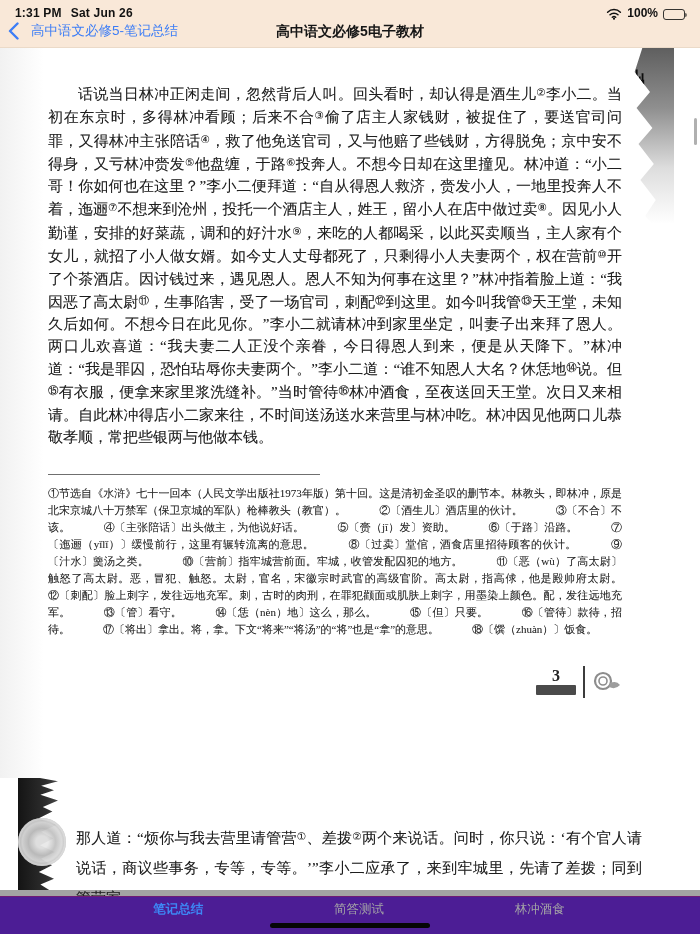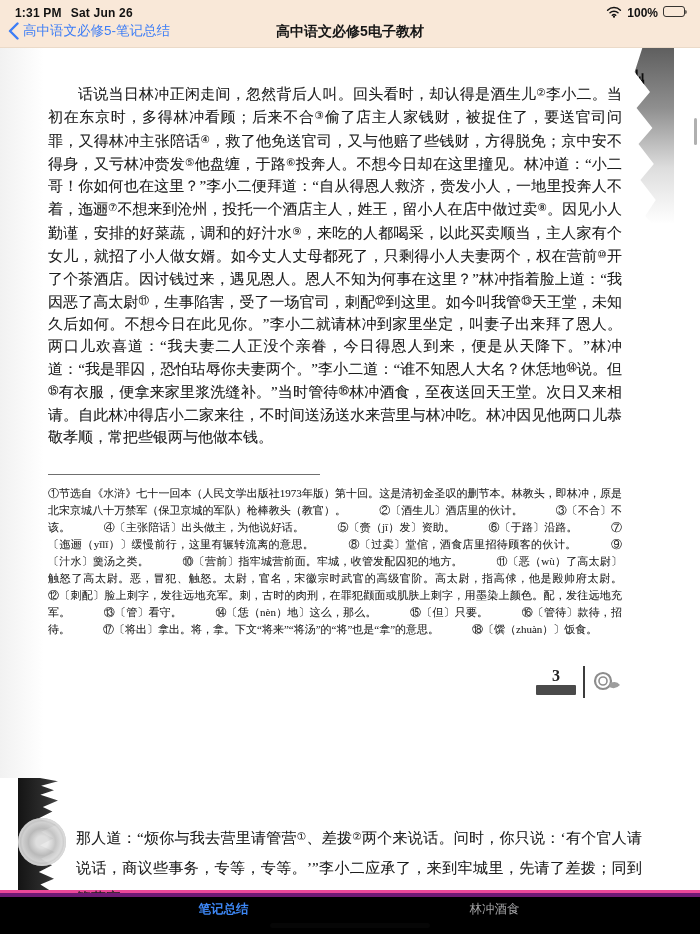--- a/index.html
+++ b/index.html
@@ -7,30 +7,30 @@
     position:relative;width:700px;height:934px;margin:0 auto;
     background:#ffffff;overflow:hidden;
     font-family:"Liberation Sans",sans-serif;
     -webkit-font-smoothing:antialiased;
   }
   
   .topbar{position:absolute;top:0;left:0;right:0;height:47px;background:#F9E8D8;border-bottom:1px solid #EBDAC8;z-index:5;}
   .statusbar{display:flex;justify-content:space-between;align-items:center;padding:4px 15px 0 15px;height:18px;}
   .status-left{font-size:12px;font-weight:700;color:#111;letter-spacing:.2px;}
   .status-left .date{font-weight:700;margin-left:9px;}
-  .status-right{display:flex;align-items:flex-start;gap:5px;font-size:12px;font-weight:600;color:#111;}
+  .status-right{display:flex;align-items:flex-end;gap:5px;font-size:12px;font-weight:600;color:#111;}
   .battery{position:relative;width:22px;height:11px;border:1px solid rgba(20,20,20,.85);border-radius:3px;padding:1px;box-sizing:border-box;}
   .battery .level{height:100%;background:#111;border-radius:1px;}
   .battery .nub{position:absolute;right:-3px;top:3px;width:2px;height:4px;background:rgba(20,20,20,.6);border-radius:0 2px 2px 0;}
   .navbar{position:relative;height:24px;}
-  .back-button{position:absolute;left:8px;top:0;display:flex;align-items:center;gap:4px;color:#3D7DF6;cursor:pointer;}
+  .back-button{position:absolute;left:8px;top:0;display:flex;align-items:center;gap:12px;color:#3D7DF6;cursor:pointer;}
   .back-button .back-label{font-size:13.5px;}
   .nav-title{position:absolute;left:0;right:0;top:1px;text-align:center;font-size:14px;font-weight:700;color:#151515;}
   
-  .content{position:absolute;top:48px;left:0;right:0;height:849px;background:#ec4899;overflow:hidden;}
+  .content{position:absolute;top:48px;left:0;right:0;height:849px;background:#a3a3a3;overflow:hidden;}
   .book-page{position:relative;height:730px;box-sizing:border-box;padding:34px 78px 0 48px;background:#fff;}
   .book-page::before{content:"";position:absolute;left:0;top:0;bottom:0;width:44px;
     background:linear-gradient(to right,rgba(120,120,120,.10),rgba(120,120,120,0));pointer-events:none;}
   .serif{font-family:"Liberation Serif","DejaVu Serif",serif;color:#1e1e1e;}
   .body-para{font-size:15px;line-height:22px;text-align:justify;text-indent:2em;margin:0;text-shadow:0 0 .4px rgba(40,40,40,.35);}
   .fnref{font-size:.7em;vertical-align:.32em;letter-spacing:0;}
   
   .spine-blob{position:absolute;top:0;right:26px;width:48px;height:200px;text-align:center;
     background:linear-gradient(to bottom,#5f5f5f 0%,#8f8f8f 30%,rgba(180,180,180,.45) 60%,rgba(210,210,210,0) 88%);
     clip-path:polygon(34% 0,100% 0,100% 100%,55% 100%,70% 92%,40% 84%,62% 76%,30% 66%,58% 58%,26% 48%,55% 40%,22% 30%,50% 22%,18% 12%);}
@@ -52,21 +52,21 @@
     background:linear-gradient(to right,#141414,#2e2e2e 70%,#4a4a4a);
     clip-path:polygon(0 0,55% 0,100% 3%,58% 7%,90% 11%,56% 15%,100% 20%,62% 26%,86% 30%,52% 36%,96% 42%,58% 48%,88% 54%,55% 60%,92% 66%,58% 72%,85% 78%,52% 84%,90% 90%,56% 95%,78% 100%,0 100%);}
   .seal{position:absolute;left:18px;top:40px;width:48px;height:48px;border-radius:50%;
     background:radial-gradient(circle at 50% 50%, #e8e8e8 18%, #c2c2c2 40%, #dadada 58%, #a8a8a8 78%, #cfcfcf 100%);
     box-shadow:0 0 0 2px rgba(220,220,220,.8) inset;opacity:.95;}
   .next-page-text{position:absolute;left:76px;right:58px;top:44px;font-size:15px;line-height:30px;
     text-align:justify;margin:0;text-shadow:0 0 .4px rgba(40,40,40,.35);}
   
   .scroll-indicator{position:absolute;right:3px;top:70px;width:3px;height:27px;border-radius:2px;background:#8f8f8f;opacity:.7;}
   
-  .tabbar{position:absolute;left:0;right:0;bottom:0;height:37px;background:#000000;border-top:4px solid #701a75;}
+  .tabbar{position:absolute;left:0;right:0;bottom:0;height:37px;background:#4c1d95;border-top:1px solid #701a75;}
   .tabs{display:flex;padding:0 70px 0 88px;height:24px;align-items:center;}
   .tab{flex:1;text-align:center;font-size:12.5px;font-weight:500;color:#A4A4A6;cursor:pointer;}
   .tab.active{color:#3D87F5;font-weight:600;}
   .home-indicator{position:absolute;left:50%;bottom:6px;transform:translateX(-50%);width:160px;height:5px;border-radius:3px;background:#060606;}
   .icon{display:inline-flex;align-items:center;}
 </style>
 </head>
 <body>
 
 <div class="screen">
@@ -135,18 +135,19 @@
       <div class="seal"></div>
       <p class="next-page-text rich">那人道：“烦你与我去营里请管营<span class="fnref">①</span>、差拨<span class="fnref">②</span>两个来说话。问时，你只说：‘有个官人请说话，商议些事务，专等，专等。’”李小二应承了，来到牢城里，先请了差拨；同到管营家</p>
     </section>
 
     <div class="scroll-indicator"></div>
   </main>
 
   <footer class="tabbar">
     <div class="tabs">
       <div class="tab active">笔记总结</div>
+      <div class="tab">简答测试</div>
       <div class="tab">林冲酒食</div>
     </div>
     <div class="home-indicator"></div>
   </footer>
 
 </div>
 
 </body></html>

